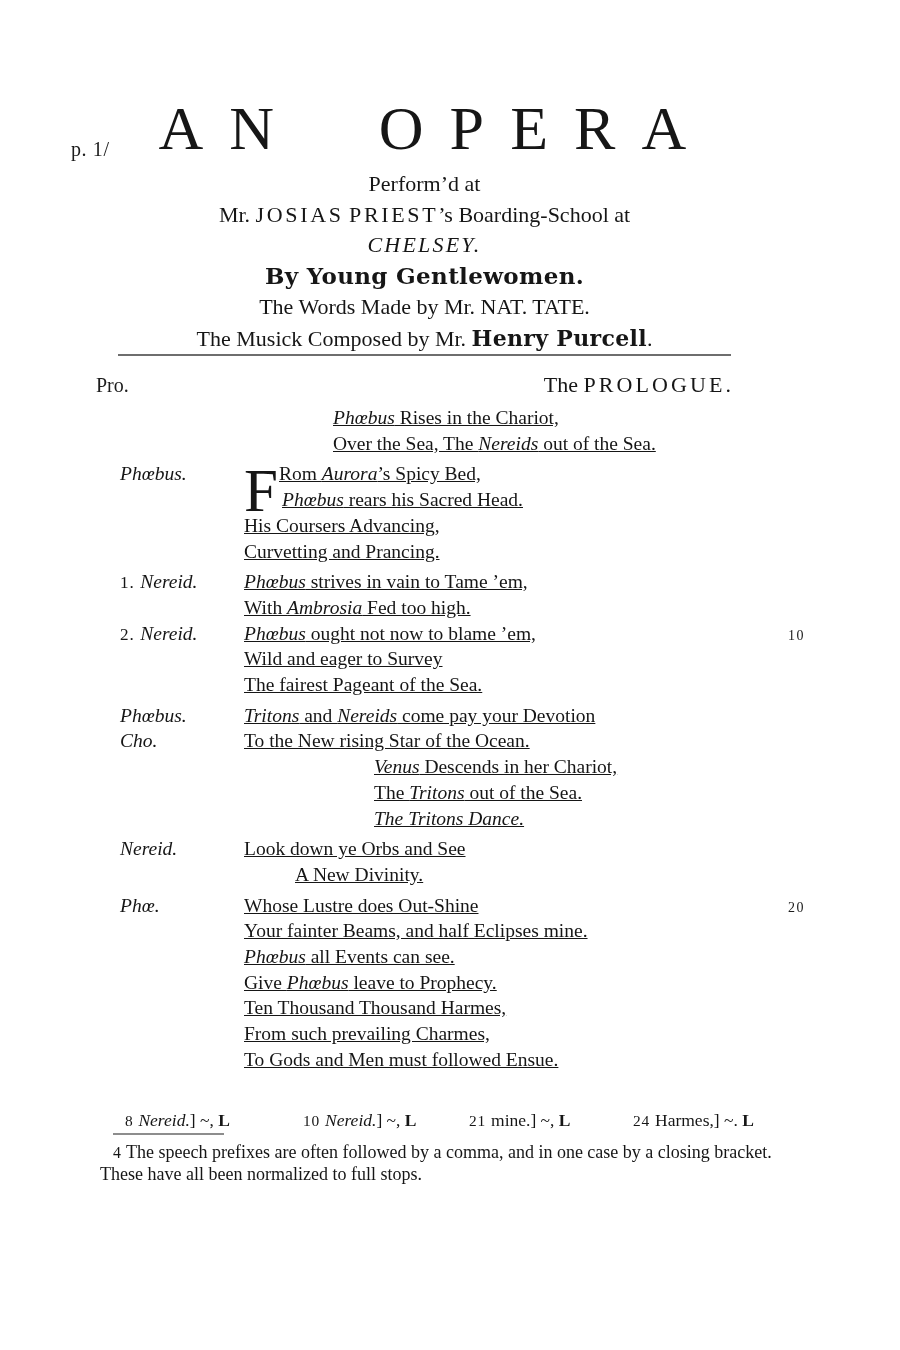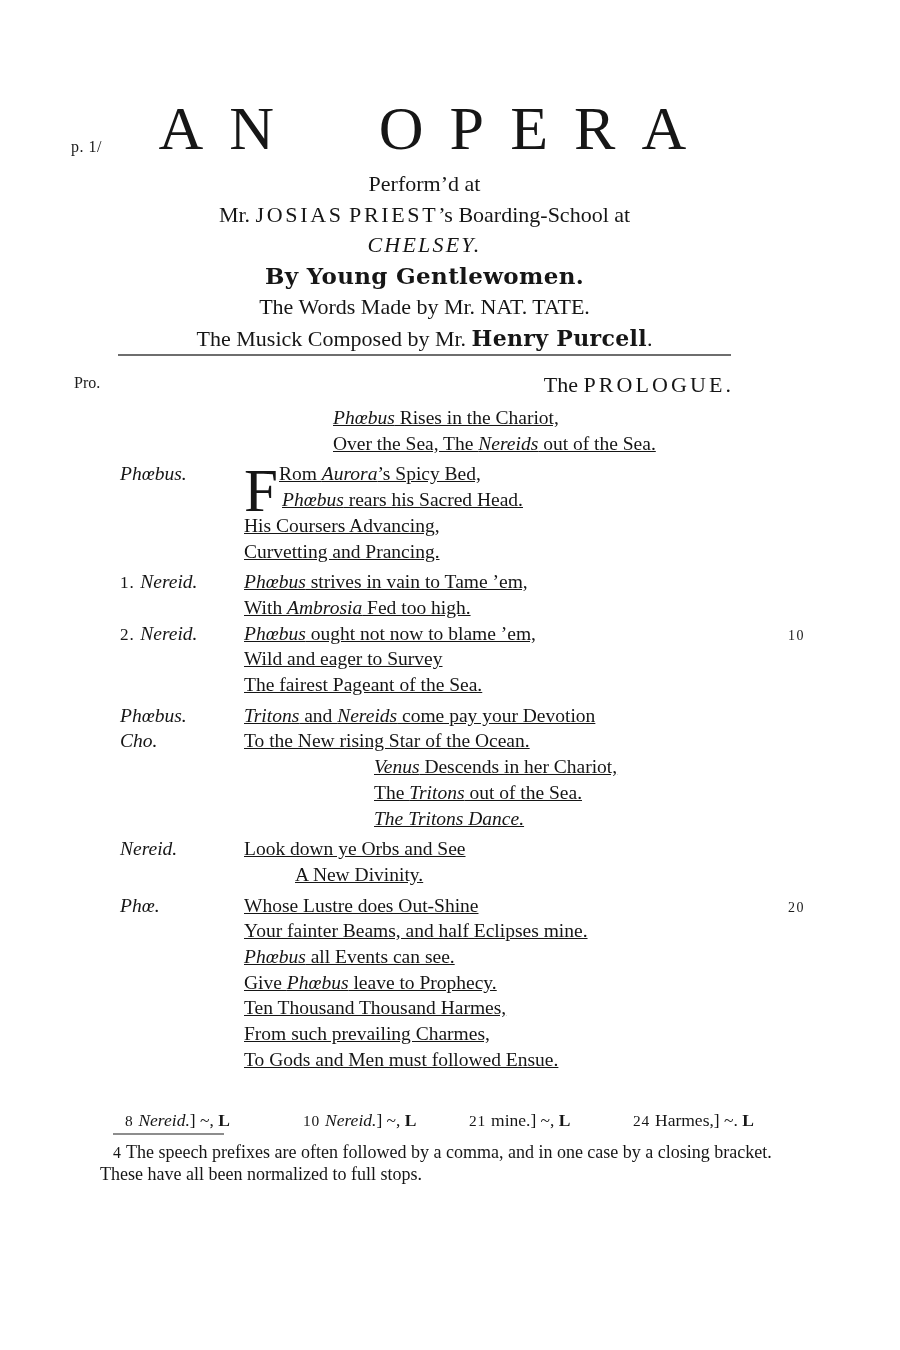--- a/index.html
+++ b/index.html
@@ -1,23 +1,23 @@
 <!DOCTYPE html>
 <html><head>
 <meta charset="utf-8">
 <style>
   html,body{margin:0;padding:0;background:#ffffff;}
   .page{
     position:relative;width:900px;height:1350px;background:#ffffff;
     font-family:"Liberation Serif",serif;color:#161616;overflow:hidden;
   }
   
-  .margin-note{position:absolute;font-size:16px;color:#1c1c1c;}
+  .margin-note{position:absolute;font-size:20px;color:#1c1c1c;}
   #page-note{left:71px;top:138px;letter-spacing:0.03em;}
-  #pro-note{left:74px;top:374px;}
+  #pro-note{left:96px;top:374px;}
   
   .head{position:absolute;left:118px;top:96px;width:613px;text-align:center;}
   .main-title{font-size:62px;line-height:64px;letter-spacing:0.42em;word-spacing:0.6em;white-space:nowrap;text-indent:0.35em;}
   .head-lines{margin-top:9px;}
   .head-line{font-size:22px;line-height:30.5px;}
   .head-line.bigger{font-size:23px;}
   
   .s-i{font-style:italic;}
   .s-b{font-weight:bold;}
   .s-sp{letter-spacing:0.12em;}

